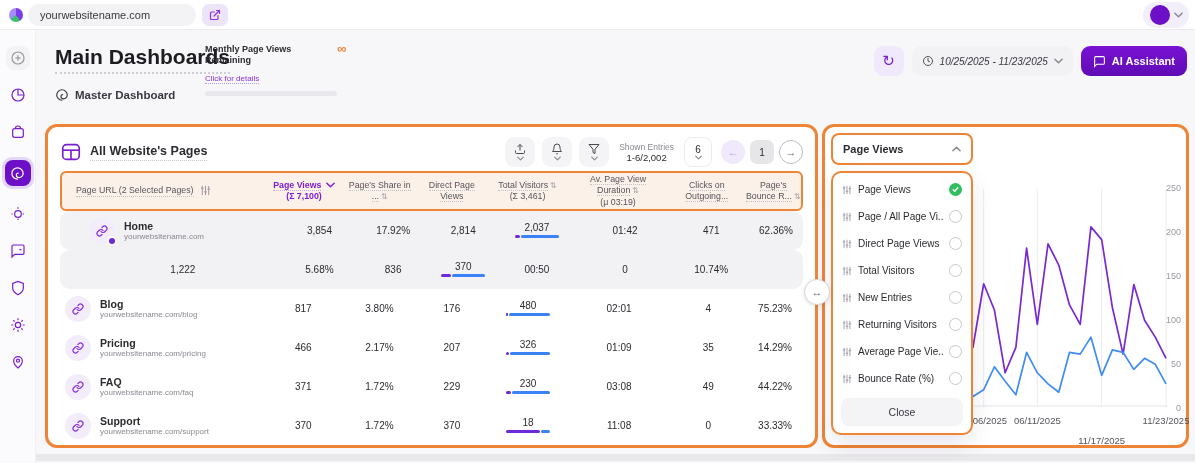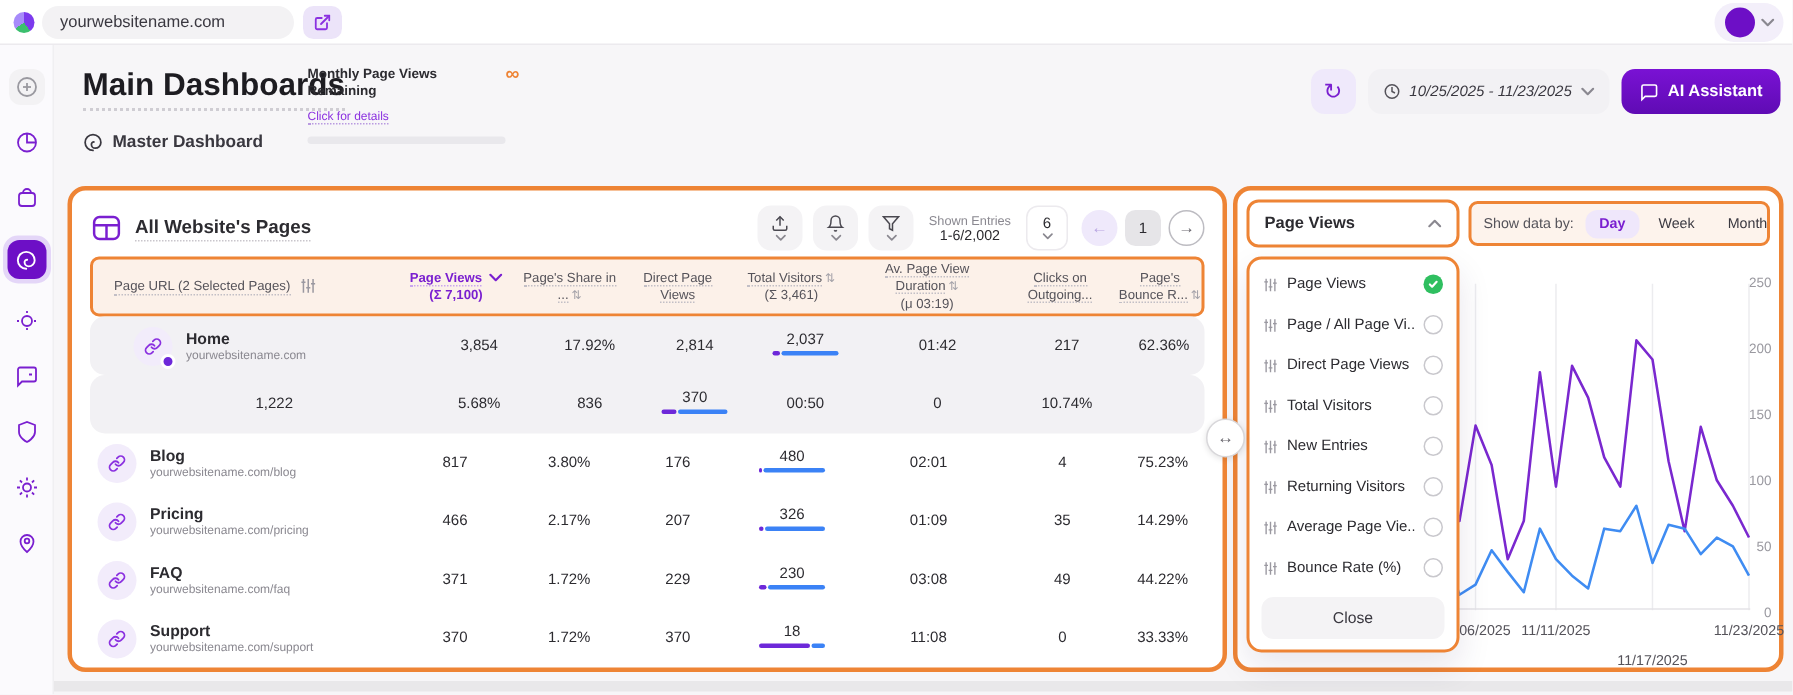--- a/index.html
+++ b/index.html
@@ -381,21 +381,21 @@
           </span>
         </div>
         <div class="vcell">3,854</div>
         <div class="vcell">17.92%</div>
         <div class="vcell">2,814</div>
         <div class="vcell"><span class="tv-wrap"><span class="tv-num">2,037</span><span class="tv-bar">
               <i class="p" style="width: 12%;"></i>
               <i class="b"></i>
             </span></span></div>
         <div class="vcell">01:42</div>
-        <div class="vcell">217</div>
+        <div class="vcell">471</div>
         <div class="vcell">62.36%</div>
       </div>
       <div class="trow selected">
         <div class="vcell">1,222</div>
         <div class="vcell">5.68%</div>
         <div class="vcell">836</div>
         <div class="vcell"><span class="tv-wrap"><span class="tv-num">370</span><span class="tv-bar">
               <i class="p" style="width: 22%;"></i>
               <i class="b"></i>
             </span></span></div>
@@ -523,44 +523,33 @@
       <div>200</div>
       <div>150</div>
       <div>100</div>
       <div>50</div>
       <div>0</div>
     </div>
   <div class="x-labels" id="x-labels">
       <span style="left: 0%;">10/25/2025</span>
       <span style="left: 20.6233%;">10/31/2025</span>
       <span style="left: 41.2467%;">11/06/2025</span>
-      <span style="left: 58.4328%;">11/11/2025</span>
+      <span style="left: 58.4328%;">06/11/2025</span>
       <span style="left: 79.0561%; margin-top: 20px;">11/17/2025</span>
       <span style="left: 99.6795%;">11/23/2025</span>
     </div>
   <div class="zero-left">0</div>
 
   <div class="metric-select">
     <span>Page Views</span>
     <svg class="chev up" viewBox="0 0 10 6">
         <path d="M1 1l4 4 4-4"></path>
       </svg>
   </div>
 
-  <div class="showdata">
-    <span class="sd-label">Show data by:</span>
-    <span class="sp"></span>
-    <span class="range-btn active">Day</span>
-    <span class="sp"></span>
-    <span class="range-btn">Week</span>
-    <span class="sp"></span>
-    <span class="range-btn">Month</span>
-    <span class="sp"></span>
-    <span class="range-btn">Year</span>
-  </div>
 
   <div class="dropdown" id="metric-dropdown">
     <div class="opt">
         <svg class="sliders" width="10" height="10" viewBox="0 0 12 12" stroke="#9a98a0" stroke-width="1.1" fill="none">
           <line x1="2.5" y1="1" x2="2.5" y2="11"></line>
           <line x1="6" y1="1" x2="6" y2="11"></line>
           <line x1="9.5" y1="1" x2="9.5" y2="11"></line>
           <line x1="1" y1="3.5" x2="4" y2="3.5"></line>
           <line x1="4.5" y1="7.5" x2="7.5" y2="7.5"></line>
           <line x1="8" y1="4.5" x2="11" y2="4.5"></line>

